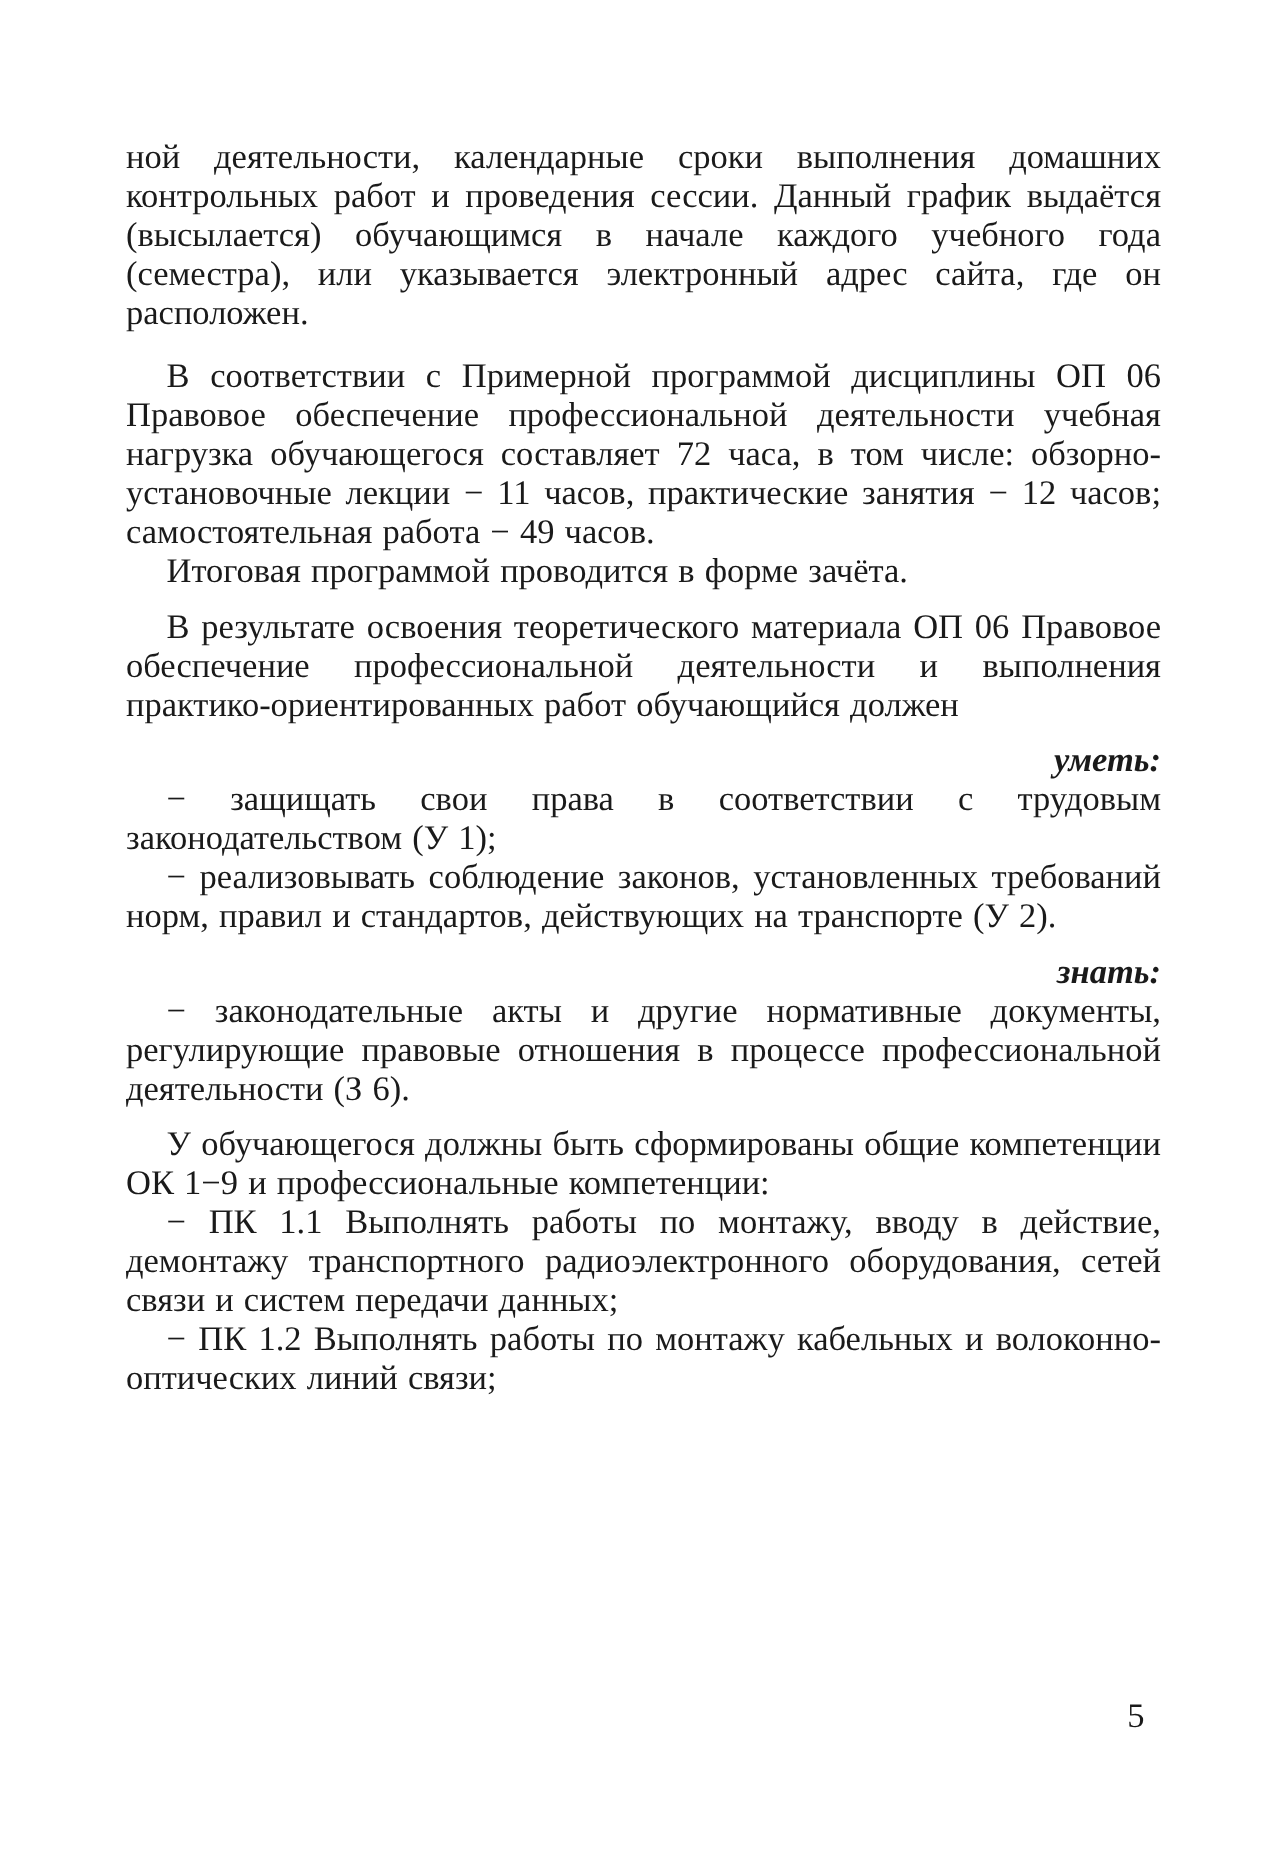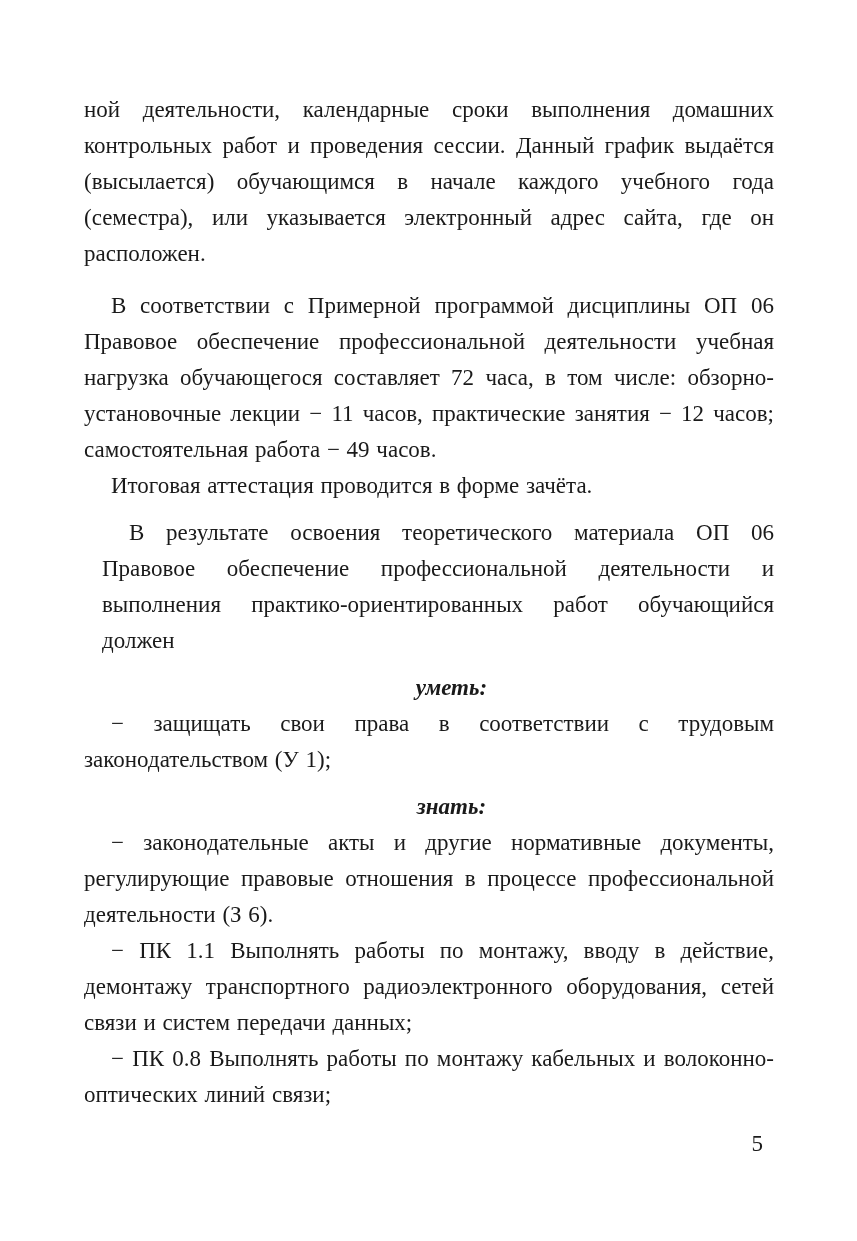--- a/index.html
+++ b/index.html
@@ -17,53 +17,55 @@
   }
   .page {
     position: absolute;
     left: 84px;
     top: 92px;
     width: 690px;
   }
   .p {
     margin: 0;
     font-size: 23px;
-    line-height: 36px;
+    line-height: 26px;
     text-align: justify;
     text-justify: inter-word;
     hyphens: auto;
     -webkit-hyphens: auto;
     word-spacing: 1px;
   }
   .indent { text-indent: 27px; }
-  .gap    { margin-top: 11px; margin-left: 18px; }
+  .gap    { margin-top: 11px; }
   .gap-lg { margin-top: 16px; }
   .heading {
     font-weight: bold;
     font-style: italic;
-    text-align: center;
+    text-align: right;
   }
   .page-number {
     position: absolute;
     top: 1131px;
     right: 94px;
     font-size: 23px;
     line-height: 26px;
     color: #1a1a1a;
   }
 </style>
 </head>
 <body>
 
 <div class="page">
   <p class="p">ной деятельности, календарные сроки выполнения домашних контрольных работ и проведения сессии. Данный график выдаётся (высылается) обучающимся в начале каждого учебного года (семестра), или указывается электронный адрес сайта, где он расположен.</p>
   <p class="p indent gap-lg">В соответствии с Примерной программой дисциплины ОП 06 Правовое обеспечение профессиональной деятельности учебная нагрузка обучающегося составляет 72 часа, в том числе: обзорно-установочные лекции − 11 часов, практические занятия − 12 часов; самостоятельная работа − 49 часов.</p>
-  <p class="p indent">Итоговая аттестация проводится в форме зачёта.</p>
+  <p class="p indent">Итоговая программой проводится в форме зачёта.</p>
   <p class="p indent gap">В результате освоения теоретического материала ОП 06 Правовое обеспечение профессиональной деятельности и выполнения практико-ориентированных работ обучающийся должен</p>
   <p class="p indent heading gap">уметь:</p>
   <p class="p indent">− защищать свои права в соответствии с трудовым законодательством (У 1);</p>
+  <p class="p indent">− реализовывать соблюдение законов, установленных требований норм, правил и стандартов, действующих на транспорте (У 2).</p>
   <p class="p indent heading gap">знать:</p>
   <p class="p indent">− законодательные акты и другие нормативные документы, регулирующие правовые отношения в процессе профессиональной деятельности (З 6).</p>
+  <p class="p indent gap">У обучающегося должны быть сформированы общие компетенции ОК 1−9 и профессиональные компетенции:</p>
   <p class="p indent">− ПК 1.1 Выполнять работы по монтажу, вводу в действие, демонтажу транспортного радиоэлектронного оборудования, сетей связи и систем передачи данных;</p>
-  <p class="p indent">− ПК 0.8 Выполнять работы по монтажу кабельных и волоконно-оптических линий связи;</p>
+  <p class="p indent">− ПК 1.2 Выполнять работы по монтажу кабельных и волоконно-оптических линий связи;</p>
 </div>
 
 <div class="page-number">5</div>
 
 </body></html>

